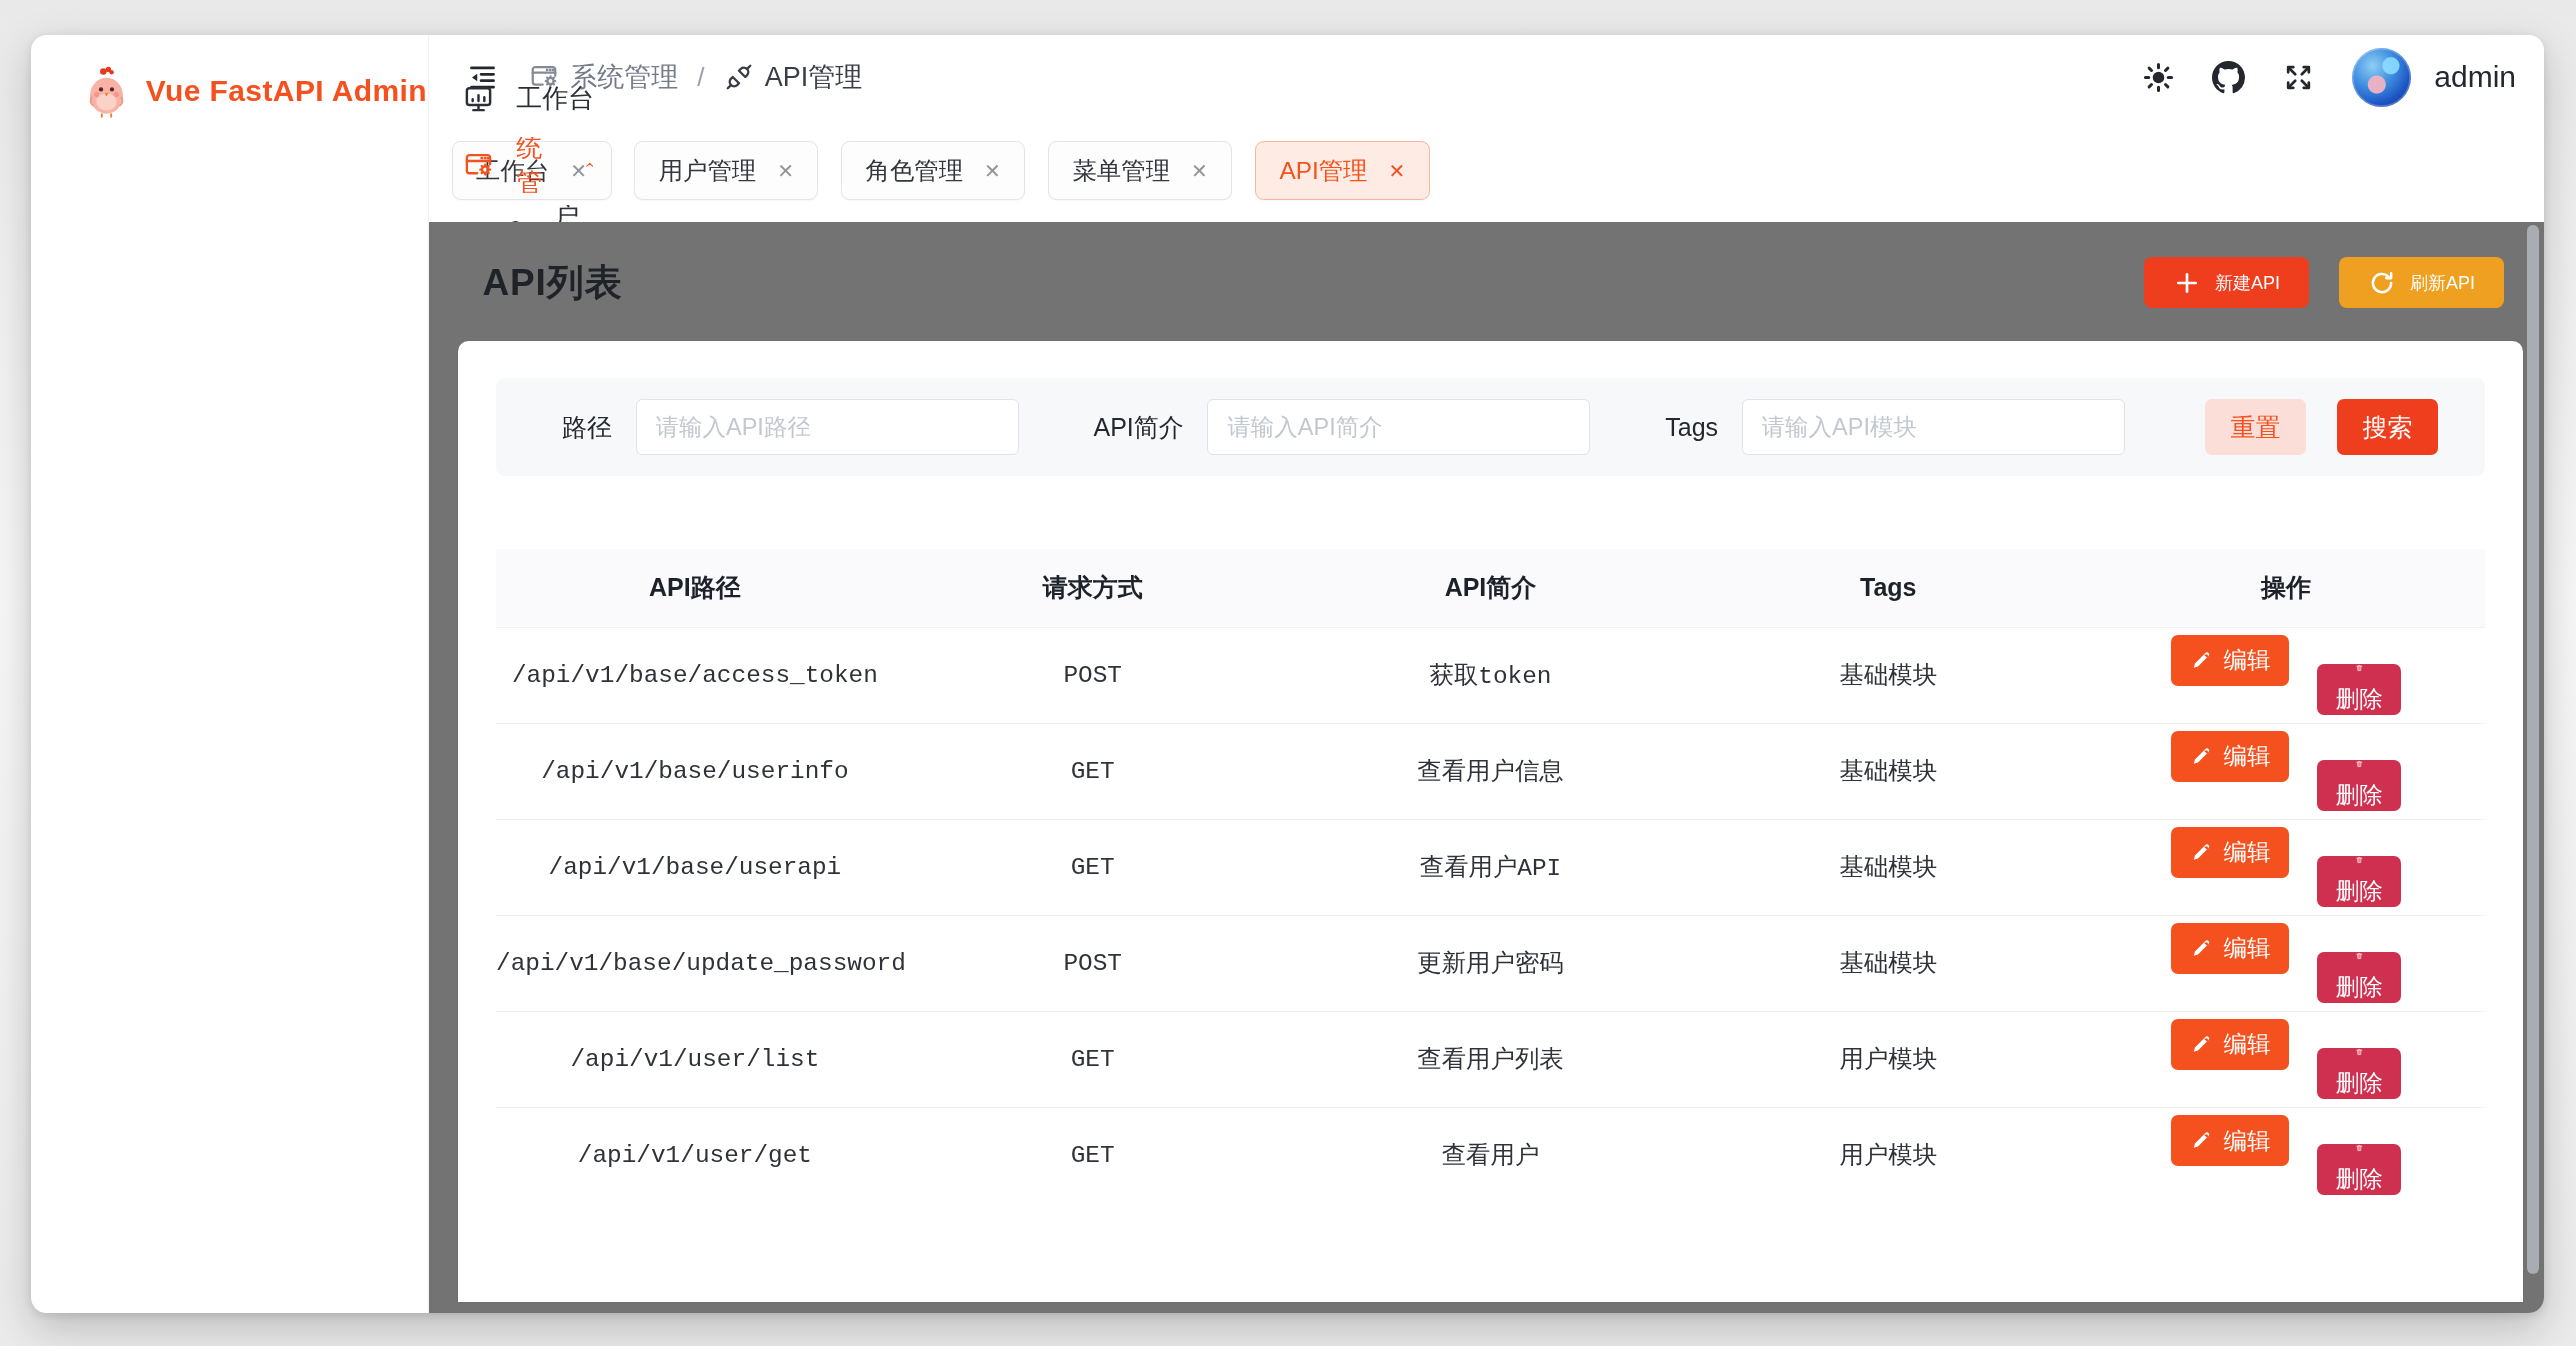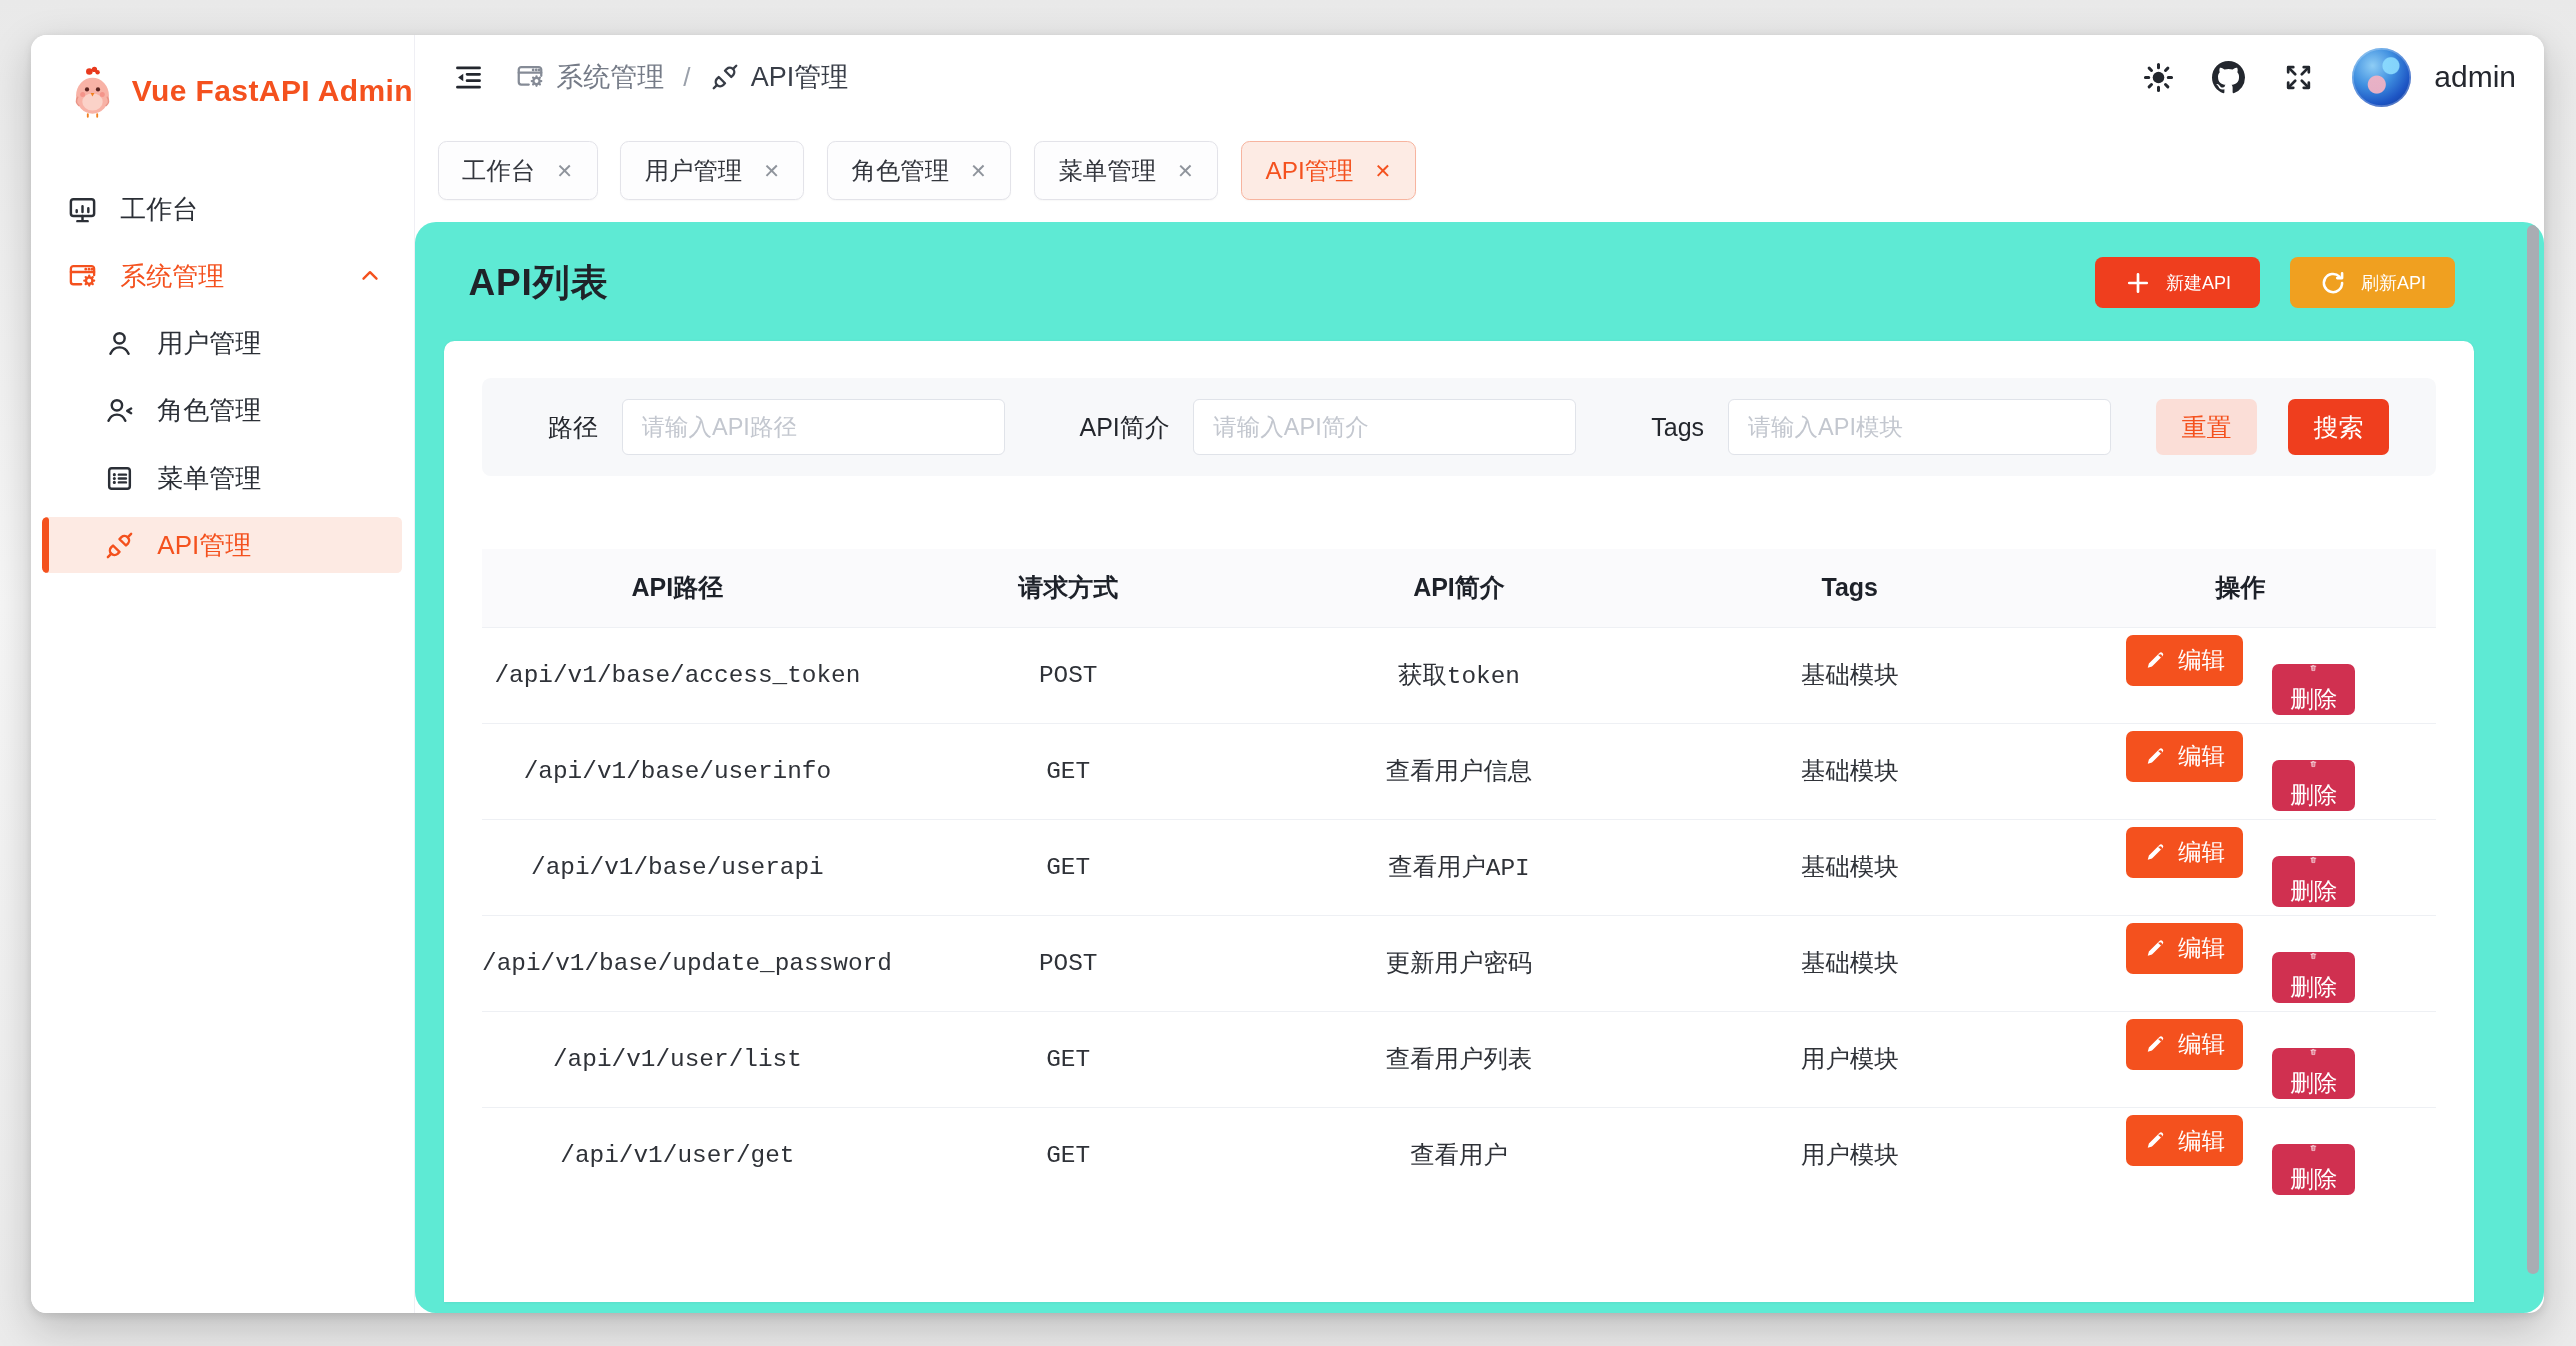--- a/index.html
+++ b/index.html
@@ -11,21 +11,21 @@
   }
   svg { display:block; }
 
   
   .app{ position:absolute; left:31px; top:35px; width:2513px; height:1278px;
     background:#fff; border-radius:15.7px; overflow:hidden; display:flex;
     box-shadow:0 15.7px 44px rgba(0,0,0,.20), 0 2.6px 8.7px rgba(0,0,0,.10); }
 
   
   .sidebar{ width:384px; flex:0 0 384px; background:#fff; border-right:0.9px solid #efeff4;
-    display:flex; flex-direction:column; }
+    display:flex; flex-direction:row;margin-left:14px; }
   .logo-row{ height:111px; display:flex; align-items:center; padding-left:38px; gap:15.7px; }
   .logo-title{ font-size:30px; font-weight:700; color:#f4511e; letter-spacing:0.4px; white-space:nowrap; }
   .menu{ padding:35px 12.2px 0 11.3px; display:flex; flex-direction:column; gap:11.3px; }
   .menu-item{ position:relative; height:56px; border-radius:5.2px; display:flex; align-items:center;
     padding:0 19px 0 25px; gap:22px; font-size:26px; color:#2b2f36; cursor:pointer; overflow:hidden; }
   .menu-item .mi-icon{ width:31px; height:31px; color:#2b2f36; flex:0 0 31px; }
   .menu-item.parent-active{ color:#f4511e; }
   .menu-item.parent-active .mi-icon{ color:#f4511e; }
   .menu-item .chev{ margin-left:auto; width:26px; height:26px; color:#f4511e; }
   .menu-item.sub{ padding-left:62px; }
@@ -57,21 +57,21 @@
 
   .tabbar{ height:103px; background:#fff; display:flex; align-items:center; gap:22.6px; padding:0 22.6px; }
   .tab{ height:59px; border:0.9px solid #e3e3e9; background:#fdfdfe; border-radius:8.7px;
     display:flex; align-items:center; gap:21px; padding:0 23.5px; font-size:24.4px; color:#33363d;
     cursor:pointer; box-shadow:0 0.9px 1.7px rgba(0,0,0,.03); white-space:nowrap; }
   .tab .x{ font-size:20px; color:#8f949c; cursor:pointer; }
   .tab.active{ background:#fdebe4; border-color:#f7b49f; color:#f4511e; }
   .tab.active .x{ color:#f4511e; }
 
   
-  .main{ flex:1; background:#5eead4; padding:35px 70px 0 29px; position:relative; overflow:hidden;border-radius:21px; }
+  .main{ flex:1; background:#737373; padding:35px 21px 0 29px; position:relative; overflow:hidden; }
   .page-head{ display:flex; align-items:center; padding:0 19px 0 24.4px; }
   .page-title{ font-size:37px; font-weight:600; color:#1f2329; letter-spacing:0.9px; }
   .head-actions{ margin-left:auto; display:flex; gap:30px; }
   .btn{ display:inline-flex; align-items:center; justify-content:center; gap:14px; border:none;
     border-radius:7.8px; font-size:18px; color:#fff; height:51px; padding:0 29px; cursor:pointer;
     font-family:inherit; }
   .btn .b-icon{ width:28px; height:28px; }
   .btn-create{ background:#ef3e1e; }
   .btn-refresh{ background:#f0a020; }
 

